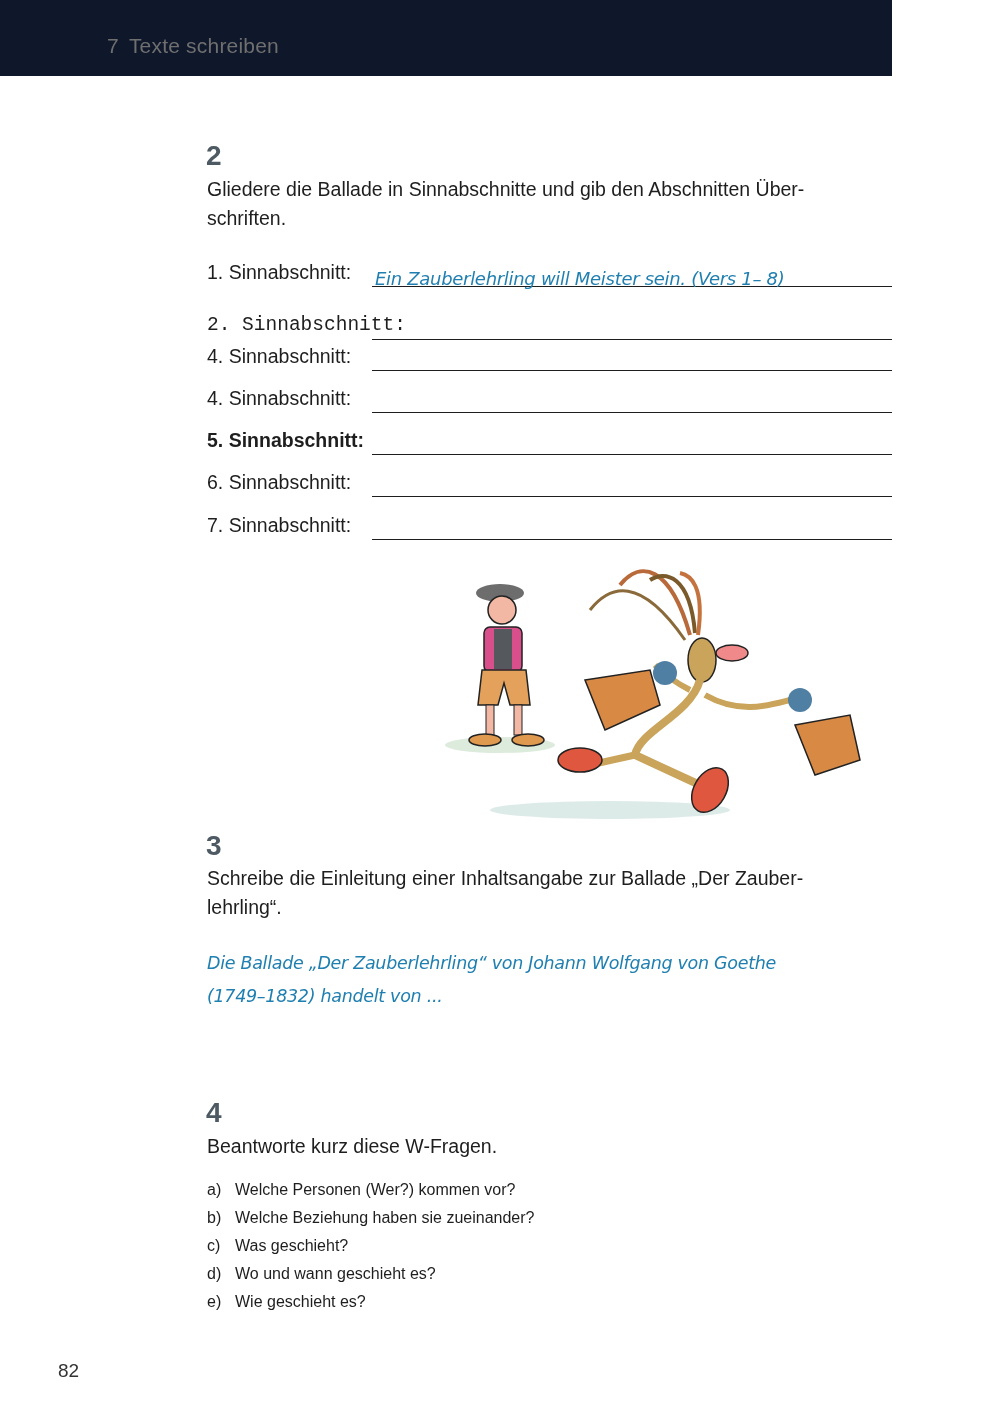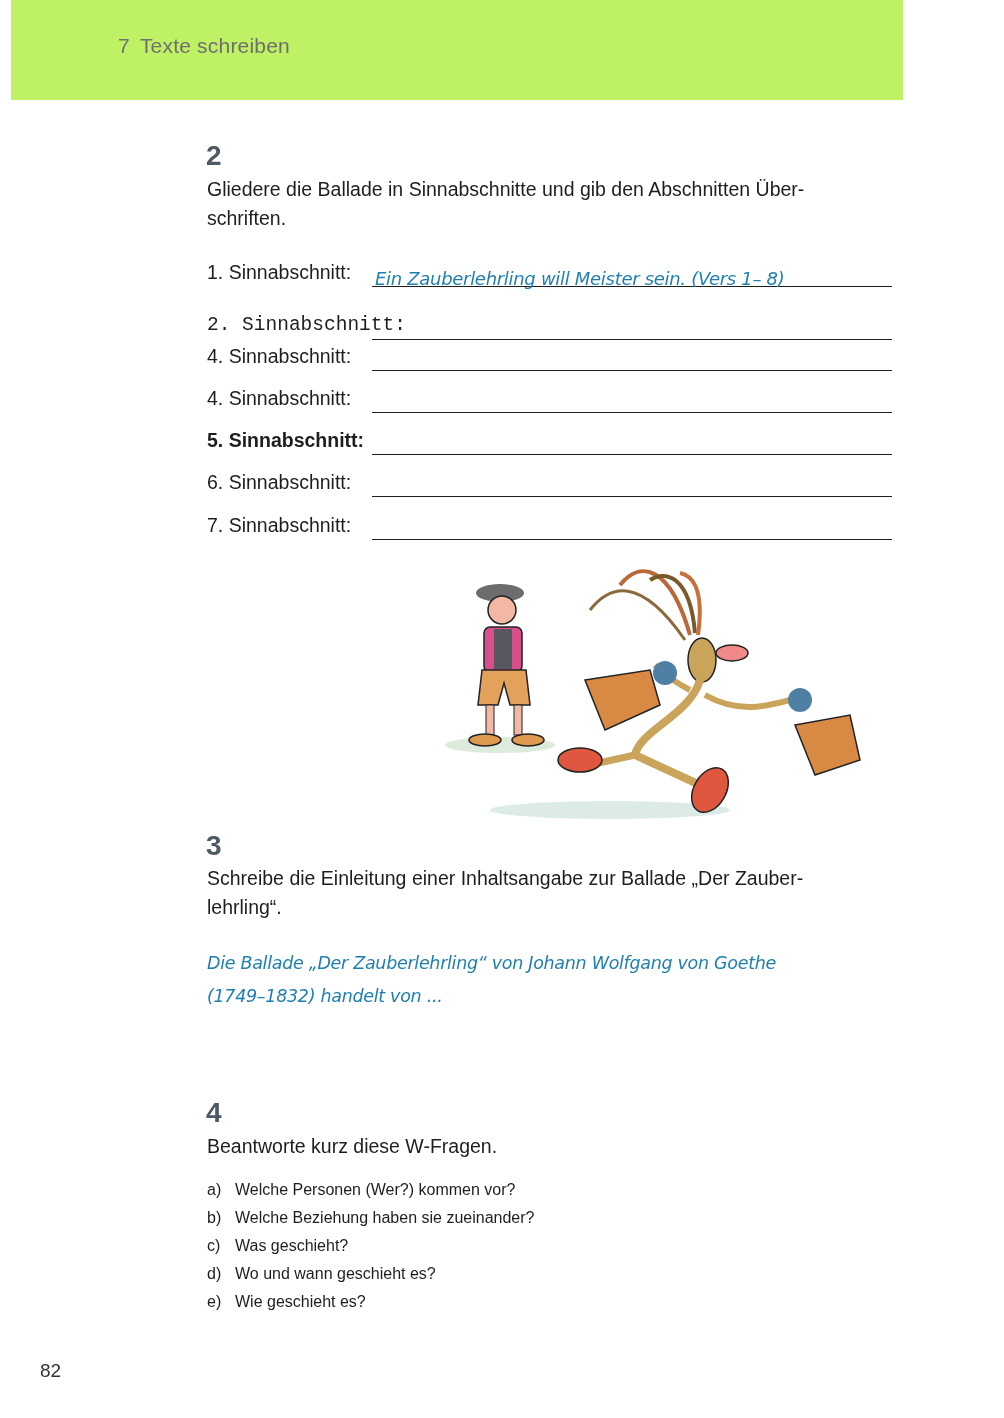--- a/index.html
+++ b/index.html
@@ -1,22 +1,22 @@
 <!DOCTYPE html>
 <html><head>
   <meta charset="utf-8">
   <style>
     html, body { margin: 0; padding: 0; }
     body {
       width: 1004px; height: 1418px; position: relative; background: #ffffff;
       font-family: "Liberation Sans", sans-serif; color: #1e1e1e; overflow: hidden;
     }
     .header-band {
-      position: absolute; left: 11px; top: 0; width: 892px; height: 100px;
-      background: #bef264;
+      position: absolute; left: 0; top: 0; width: 892px; height: 76px;
+      background: #0f172a;
     }
     .header-title {
       position: absolute; left: 107px; top: 34px; font-size: 21px; color: #6f6f6f;
       letter-spacing: 0.2px;
     }
     .header-title .num { margin-right: 10px; }
     .task-num {
       position: absolute; left: 206px; font-size: 28px; font-weight: bold; color: #4d5a63;
     }
     .instr {
@@ -37,21 +37,21 @@
       font-size: 18px; color: #1f7fb0; white-space: nowrap; letter-spacing: -0.3px;
     }
     .illustration { position: absolute; left: 440px; top: 565px; width: 430px; height: 265px; }
     .hand {
       position: absolute; left: 207px; font-family: "DejaVu Sans", sans-serif; font-style: italic;
       font-size: 17.5px; line-height: 33px; color: #1f7fb0; letter-spacing: -0.3px;
     }
     .q-list { position: absolute; left: 207px; top: 1176px; font-size: 16px; line-height: 28px; }
     .q-item { white-space: nowrap; }
     .q-item .letter { display: inline-block; width: 28px; }
-    .page-num { position: absolute; left: 40px; top: 1360px; font-size: 19px; color: #333; text-align: right; }
+    .page-num { position: absolute; left: 58px; top: 1360px; font-size: 19px; color: #333; text-align: right; }
   </style>
 </head>
 <body>
 
 <div class="header-band">
   <div class="header-title">
     <span class="num">7</span><span>Texte schreiben</span>
   </div>
 </div>
 

